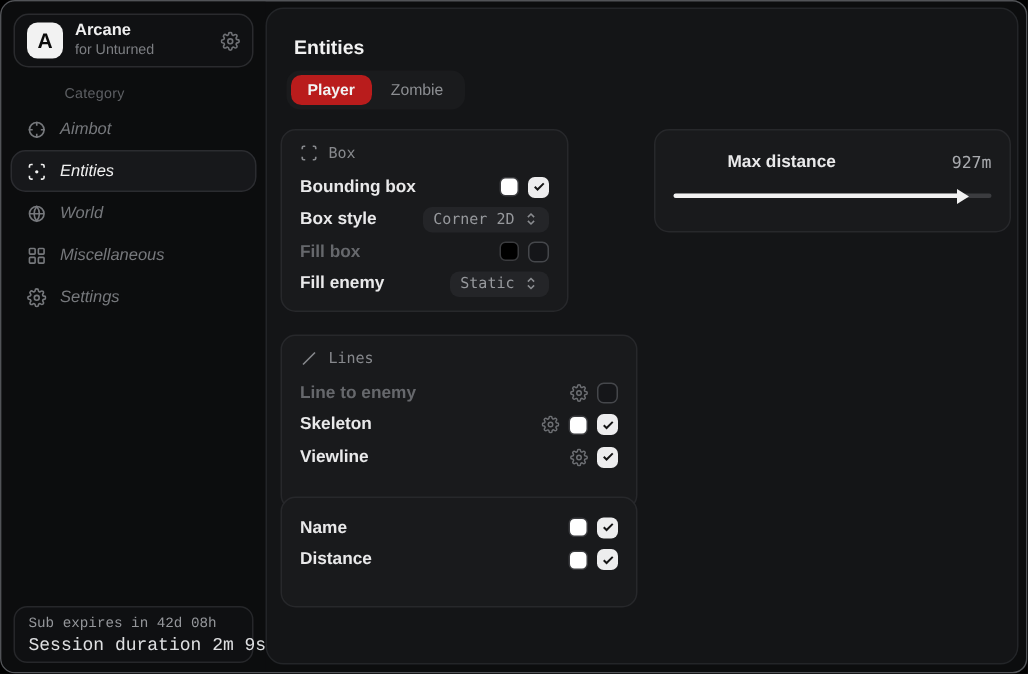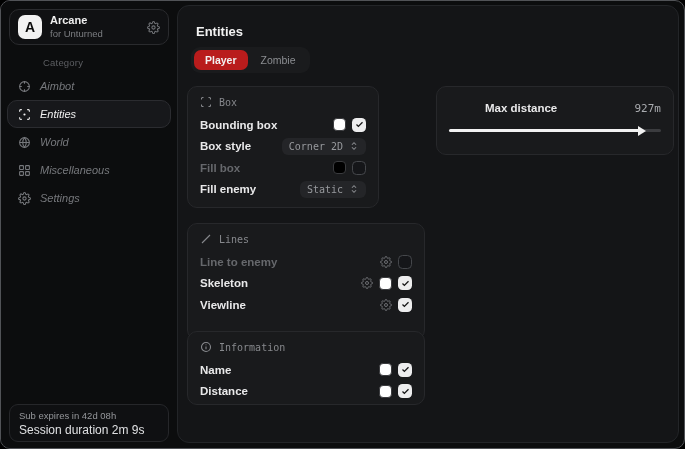--- a/index.html
+++ b/index.html
@@ -26,21 +26,21 @@
   .nav-item {
     height:28px; display:flex; align-items:center; gap:9px; padding:0 10px;
     color:#76787c; font-size:11px; border-radius:10px; border:1px solid transparent; cursor:pointer;font-style:italic;
   }
   .nav-item .nicon { width:13px; height:13px; display:flex; }
   .nav-item.active { background:#17181b; border-color:#2b2c30; color:#f0f0f0; }
   .status-card {
     position:absolute; left:8px; bottom:6px; width:160px; height:38px;
     border:1px solid #26272a; border-radius:9px; background:#0f1012;
     padding:5px 9px; display:flex; flex-direction:column; justify-content:center; gap:2px;
-    font-family:Liberation Sans, sans-serif;
+    font-family:Liberation Mono, monospace;
   }
   .status-l1 { font-size:9.5px; color:#95979b; white-space:nowrap; }
   .status-l2 { font-size:12px; color:#dfe0e2; white-space:nowrap; }
   
   .main {
     position:absolute; left:176px; top:4px; width:502px; height:438px;
     background:#141517; border:1px solid #232528; border-radius:12px;
   }
   .main-title { position:absolute; left:18px; top:18px; font-size:13px; font-weight:bold; color:#f2f2f2; }
   .tabs {
@@ -289,30 +289,20 @@
           <span class="cb checked">
               <svg viewBox="0 0 24 24" fill="none" stroke="currentColor" stroke-width="3.5">
                 <polyline points="20 6 9 17 4 12"></polyline>
               </svg>
             </span>
         </span>
       </div>
     </div>
 
     <div class="panel p-info">
-      <div class="p-head">
-        <span class="picon">
-          <svg viewBox="0 0 24 24" fill="none" stroke="currentColor" stroke-width="2.2">
-              <circle cx="12" cy="12" r="9"></circle>
-              <line x1="12" y1="16.5" x2="12" y2="11"></line>
-              <circle cx="12" cy="7.5" r="1" fill="currentColor" stroke="none"></circle>
-            </svg>
-        </span>
-        <span>Information</span>
-      </div>
       <div class="row">
         <span class="row-label">Name</span>
         <span class="ctrls">
           <span class="swatch" style="background:#ffffff"></span>
           <span class="cb checked">
               <svg viewBox="0 0 24 24" fill="none" stroke="currentColor" stroke-width="3.5">
                 <polyline points="20 6 9 17 4 12"></polyline>
               </svg>
             </span>
         </span>

